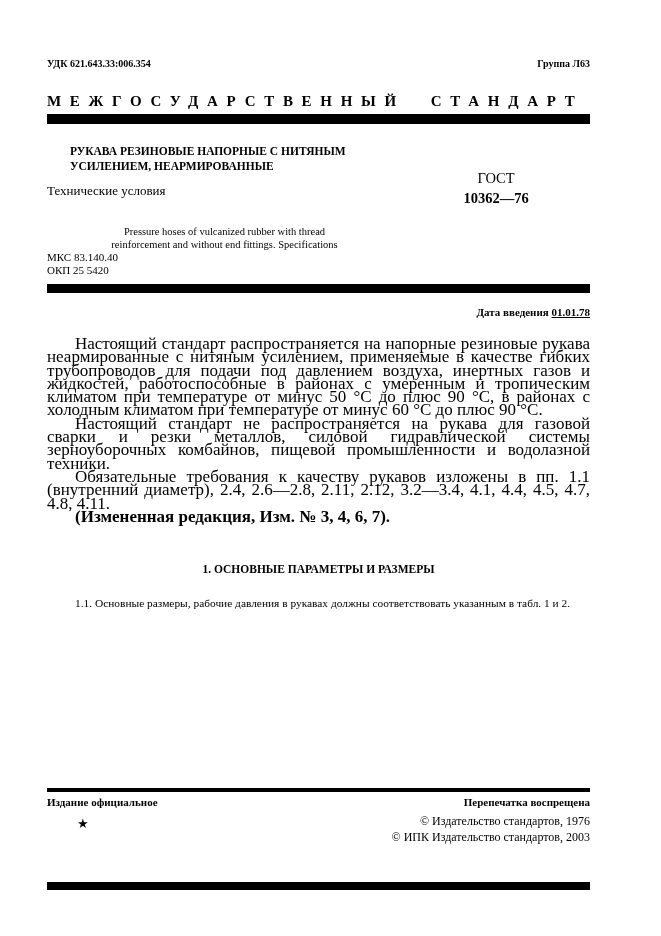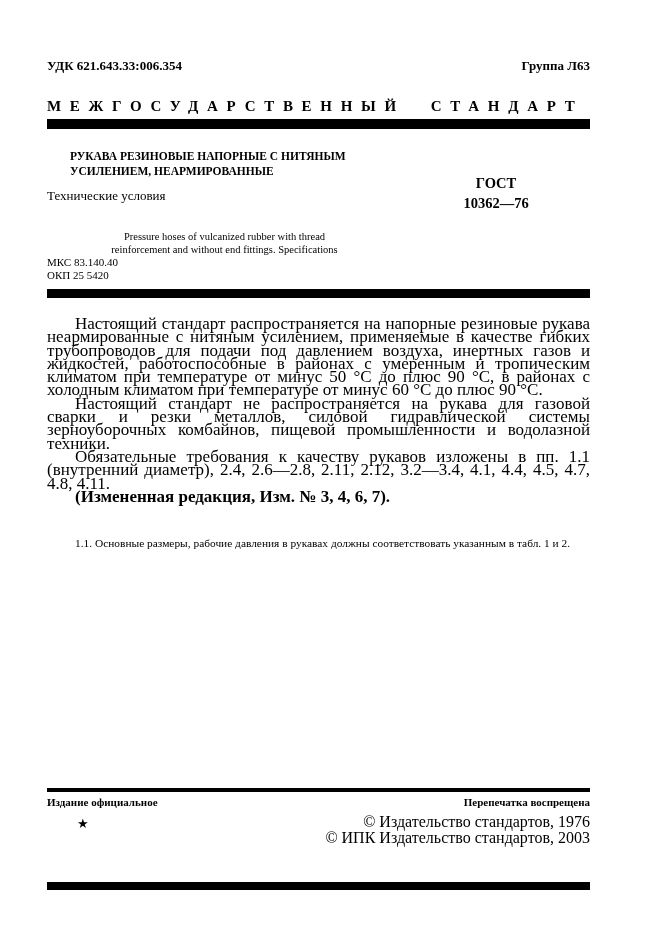--- a/index.html
+++ b/index.html
@@ -15,21 +15,21 @@
   }
   .content {
     position: absolute;
     left: 47px;
     right: 71px;
     top: 58px;
   }
   .top-row {
     display: flex;
     justify-content: space-between;
-    font-size: 13px;
+    font-size: 10px;
     font-weight: bold;
   }
   .standard-type {
     margin-top: 24px;
     font-size: 15px;
     font-weight: bold;
     letter-spacing: 0.58em;
     word-spacing: 0.9em;
     white-space: nowrap;
     overflow: hidden;
@@ -60,21 +60,21 @@
     font-size: 10.5px;
     line-height: 13px;
   }
   .title-right {
     flex: 1;
     text-align: center;
     padding-top: 26px;
   }
   .gost-label {
     font-size: 14.5px;
-    font-weight: bold;
+    font-weight: normal;
     text-align: center;
   }
   .gost-number {
     font-size: 14.5px;
     font-weight: bold;
     margin-top: 3px;
   }
   .codes {
     font-size: 11px;
     line-height: 13px;
@@ -97,21 +97,21 @@
     text-indent: 28px;
   }
   .body-text p.bold { font-weight: bold; }
   .section-heading {
     margin-top: 40px;
     text-align: center;
     font-size: 11.5px;
     font-weight: bold;
   }
   .section-para {
-    margin-top: 34px;
+    margin-top: 22px;
     font-size: 11.4px;
     line-height: 13.3px;
     text-align: justify;
     text-indent: 28px;
   }
   .footer {
     position: absolute;
     left: 47px;
     right: 71px;
     top: 788px;
@@ -132,21 +132,21 @@
     position: absolute;
     left: 30px;
     top: 8px;
     font-size: 13px;
   }
   .copyrights {
     position: absolute;
     right: 0;
     top: 6px;
     text-align: right;
-    font-size: 16px;
+    font-size: 12px;
     line-height: 15.5px;
   }
   .footer-bar-bottom { height: 8px; background: #000; margin-top: 22px; }
 </style>
 </head>
 <body>
 
 <div class="page">
   <div class="content">
 
@@ -176,28 +176,33 @@
       </div>
     </div>
 
     <div class="codes">
       <div>МКС  83.140.40</div>
       <div>ОКП  25 5420</div>
     </div>
 
     <div class="bar bar-mid"></div>
 
+    <div class="date-line">
+      <span>Дата введения</span>
+      <span class="date-underline">01.01.78</span>
+    </div>
 
     <div class="body-text">
       <p>Настоящий стандарт распространяется на напорные резиновые рукава неармированные с нитяным усилением, применяемые в качестве гибких трубопроводов для подачи под давлением воздуха, инертных газов и жидкостей, работоспособные в районах с умеренным и тропическим климатом при температуре от минус 50 °С до плюс 90 °С, в районах с холодным климатом при температуре от минус 60 °С до плюс 90 °С.</p>
       <p>Настоящий стандарт не распространяется на рукава для газовой сварки и резки металлов, силовой гидравлической системы зерноуборочных комбайнов, пищевой промышленности и водолазной техники.</p>
       <p>Обязательные требования к качеству рукавов изложены в пп. 1.1 (внутренний диаметр), 2.4, 2.6—2.8, 2.11, 2.12, 3.2—3.4, 4.1, 4.4, 4.5, 4.7, 4.8, 4.11.</p>
       <p class="bold">(Измененная редакция, Изм. № 3, 4, 6, 7).</p>
     </div>
 
+    <div class="section-heading">1.  ОСНОВНЫЕ ПАРАМЕТРЫ И РАЗМЕРЫ</div>
     <p class="section-para">1.1. Основные размеры, рабочие давления в рукавах должны соответствовать указанным в табл. 1 и 2.</p>
 
   </div>
 
   <div class="footer">
     <div class="footer-bar-top"></div>
     <div class="footer-row">
       <span>Издание официальное</span>
       <span>Перепечатка воспрещена</span>
     </div>

